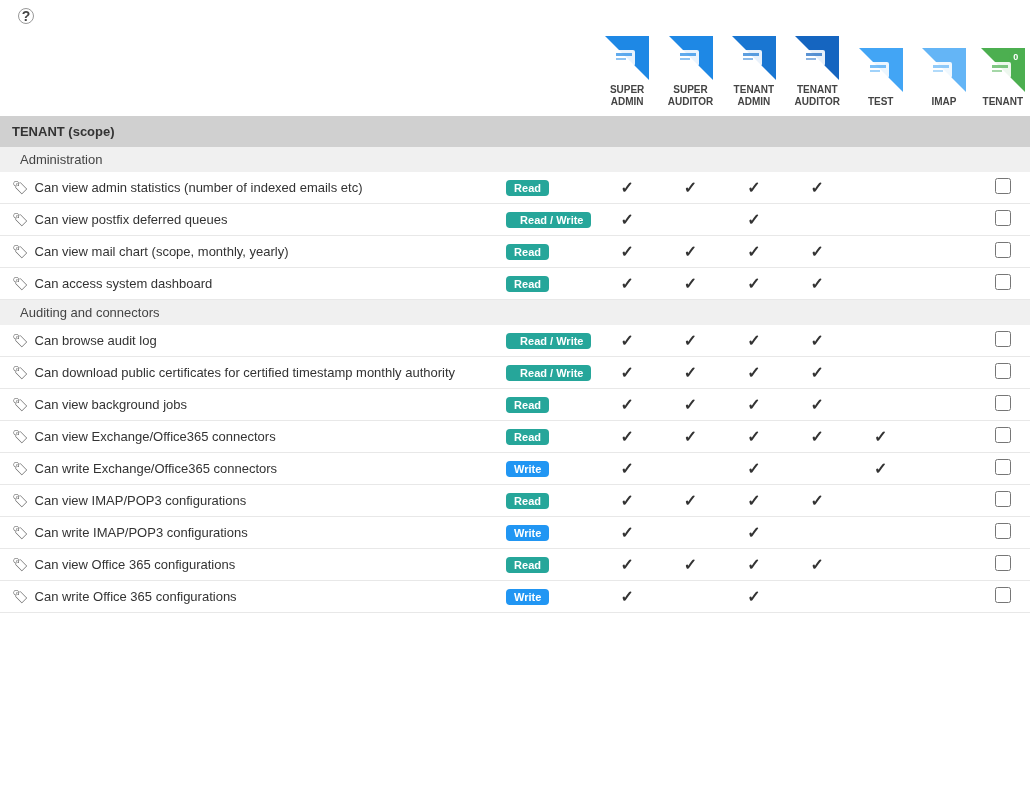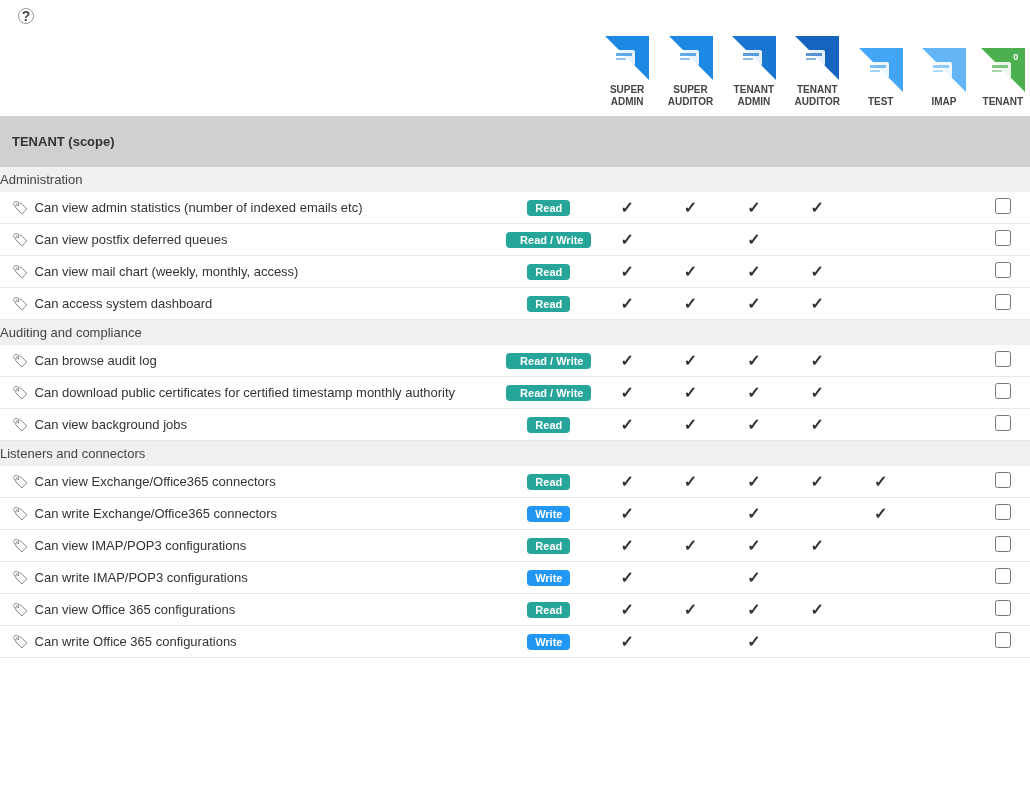--- a/index.html
+++ b/index.html
@@ -79,27 +79,27 @@
     }
     .role-label {
       font-size: 10px;
       font-weight: bold;
       color: #444;
       line-height: 1.2;
     }
     .section-header td {
       background: #d0d0d0;
       font-weight: bold;
-      padding: 18px 12px;
+      padding: 8px 12px;
       font-size: 13px;
       color: #333;
     }
     .subsection-header td {
       background: #f0f0f0;
-      padding: 5px 0;
+      padding: 5px 20px;
       font-size: 13px;
       color: #444;
       font-weight: normal;
     }
     .capability-row td {
       border-bottom: 1px solid #e8e8e8;
       padding: 6px 4px;
       vertical-align: middle;
     }
     .capability-name {
@@ -137,21 +137,21 @@
     .check-mark {
       color: #333;
       font-size: 16px;
       font-weight: bold;
     }
     .checkbox-cell {
       text-align: center;
     }
     .badge-col {
       width: 75px;
-      text-align: center;
+      text-align: left;
     }
     .role-col {
       width: 65px;
       text-align: center;
     }
     .custom-col {
       width: 55px;
       text-align: center;
     }
   </style>
@@ -300,21 +300,21 @@
         <td class="check-cell role-col"><span class="check-mark">✓</span></td>
         <td class="check-cell role-col"></td>
         <td class="check-cell role-col"></td>
         <td class="check-cell role-col"></td>
         <td class="checkbox-cell custom-col"><input type="checkbox" style="width: 16px; height: 16px; cursor: pointer;"></td>
       </tr>
       <tr class="capability-row">
         <td>
           <div class="capability-name">
             <span class="tag-icon">🏷</span>
-            <span>Can view mail chart (weekly, monthly, access)</span>
+            <span>Can view mail chart (scope, monthly, yearly)</span>
           </div>
         </td>
         <td class="badge-col"><span class="badge badge-read">Read</span></td>
         <td class="check-cell role-col"><span class="check-mark">✓</span></td>
         <td class="check-cell role-col"><span class="check-mark">✓</span></td>
         <td class="check-cell role-col"><span class="check-mark">✓</span></td>
         <td class="check-cell role-col"><span class="check-mark">✓</span></td>
         <td class="check-cell role-col"></td>
         <td class="check-cell role-col"></td>
         <td class="checkbox-cell custom-col"><input type="checkbox" style="width: 16px; height: 16px; cursor: pointer;"></td>
@@ -329,21 +329,21 @@
         <td class="badge-col"><span class="badge badge-read">Read</span></td>
         <td class="check-cell role-col"><span class="check-mark">✓</span></td>
         <td class="check-cell role-col"><span class="check-mark">✓</span></td>
         <td class="check-cell role-col"><span class="check-mark">✓</span></td>
         <td class="check-cell role-col"><span class="check-mark">✓</span></td>
         <td class="check-cell role-col"></td>
         <td class="check-cell role-col"></td>
         <td class="checkbox-cell custom-col"><input type="checkbox" style="width: 16px; height: 16px; cursor: pointer;"></td>
       </tr>
       <tr class="subsection-header">
-        <td colspan="10">Auditing and compliance</td>
+        <td colspan="10">Auditing and connectors</td>
       </tr>
       <tr class="capability-row">
         <td>
           <div class="capability-name">
             <span class="tag-icon">🏷</span>
             <span>Can browse audit log</span>
           </div>
         </td>
         <td class="badge-col"><span class="badge badge-readwrite">Read / Write</span></td>
         <td class="check-cell role-col"><span class="check-mark">✓</span></td>
@@ -378,23 +378,20 @@
           </div>
         </td>
         <td class="badge-col"><span class="badge badge-read">Read</span></td>
         <td class="check-cell role-col"><span class="check-mark">✓</span></td>
         <td class="check-cell role-col"><span class="check-mark">✓</span></td>
         <td class="check-cell role-col"><span class="check-mark">✓</span></td>
         <td class="check-cell role-col"><span class="check-mark">✓</span></td>
         <td class="check-cell role-col"></td>
         <td class="check-cell role-col"></td>
         <td class="checkbox-cell custom-col"><input type="checkbox" style="width: 16px; height: 16px; cursor: pointer;"></td>
-      </tr>
-      <tr class="subsection-header">
-        <td colspan="10">Listeners and connectors</td>
       </tr>
       <tr class="capability-row">
         <td>
           <div class="capability-name">
             <span class="tag-icon">🏷</span>
             <span>Can view Exchange/Office365 connectors</span>
           </div>
         </td>
         <td class="badge-col"><span class="badge badge-read">Read</span></td>
         <td class="check-cell role-col"><span class="check-mark">✓</span></td>

